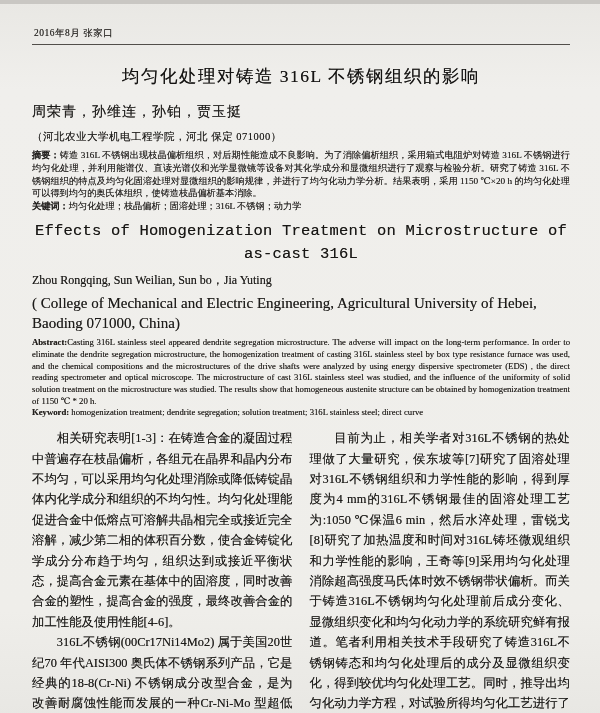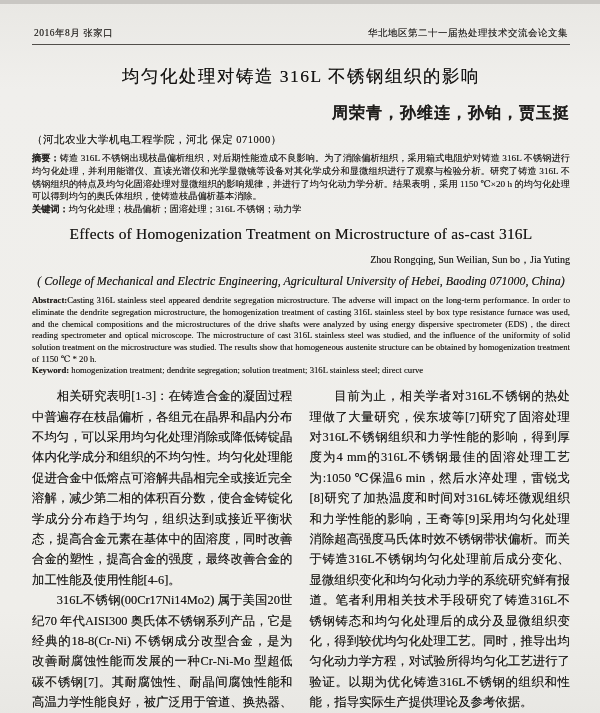--- a/index.html
+++ b/index.html
@@ -12,47 +12,46 @@
   }
   .running-head{
     display:flex;justify-content:space-between;align-items:flex-end;
     font-size:9.5px;padding:7px 2px 4px 2px;border-bottom:1px solid #524f4a;
     letter-spacing:.5px;color:#2b2926;
   }
   .title-zh{
     text-align:center;font-size:17.5px;font-weight:normal;margin-top:19px;
     letter-spacing:1.5px;color:#141312;
   }
-  .authors-zh{text-align:right;font-size:16px;font-weight:bold;margin-top:15px;letter-spacing:1px;}
+  .authors-zh{text-align:left;font-size:14px;font-weight:normal;margin-top:15px;letter-spacing:1px;}
   .affil-zh{font-size:10.5px;margin-top:9px;letter-spacing:.5px;}
   .abs-zh{margin-top:5px;font-size:9.2px;line-height:12.8px;text-align:justify;color:#242220;}
   .abs-zh .lbl,.kw-zh .lbl{font-weight:bold;}
   .kw-zh{font-size:9.2px;line-height:13px;text-align:justify;color:#242220;font-family:Liberation Serif, serif;}
   .title-en{
     text-align:center;font-size:15.5px;line-height:22.5px;margin-top:7px;
-    color:#181715;letter-spacing:.2px;
+    color:#181715;letter-spacing:.2px;font-family:Liberation Mono, monospace;
   }
-  .authors-en{text-align:right;font-size:10px;margin-top:7px;}
-  .affil-en{text-align:center;font-size:12px;font-style:italic;line-height:19.5px;margin-top:5px;}
+  .authors-en{text-align:left;font-size:12px;margin-top:7px;}
+  .affil-en{text-align:left;font-size:15px;line-height:19.5px;margin-top:5px;}
   .abs-en{margin-top:4px;font-size:8.7px;line-height:11.7px;text-align:justify;color:#24211e;}
   .abs-en .lbl,.kw-en .lbl{font-weight:bold;}
   .kw-en{font-size:8.7px;line-height:11.7px;text-align:justify;color:#24211e;}
   .body-cols{display:flex;gap:17px;margin-top:9px;}
   .col{width:50%;font-size:12.4px;line-height:20.4px;text-align:justify;color:#1b1a18;}
   .col p{margin:0;text-indent:2em;}
   .col p + p{margin-top:0;}
 </style>
 </head>
 <body>
 
 <div class="page">
 
   <div class="running-head">
     <span>2016年8月 张家口</span>
-    <span>华北地区第二十一届热处理技术交流会论文集</span>
   </div>
 
   <div class="title-zh">均匀化处理对铸造 316L 不锈钢组织的影响</div>
 
   <div class="authors-zh">周荣青，孙维连，孙铂，贾玉挺</div>
 
   <div class="affil-zh">（河北农业大学机电工程学院，河北 保定 071000）</div>
 
   <div class="abs-zh">
     <span class="lbl">摘要：</span><span>铸造 316L 不锈钢出现枝晶偏析组织，对后期性能造成不良影响。为了消除偏析组织，采用箱式电阻炉对铸造 316L 不锈钢进行均匀化处理，并利用能谱仪、直读光谱仪和光学显微镜等设备对其化学成分和显微组织进行了观察与检验分析。研究了铸造 316L 不锈钢组织的特点及均匀化固溶处理对显微组织的影响规律，并进行了均匀化动力学分析。结果表明，采用 1150 ℃×20 h 的均匀化处理可以得到均匀的奥氏体组织，使铸造枝晶偏析基本消除。</span>

